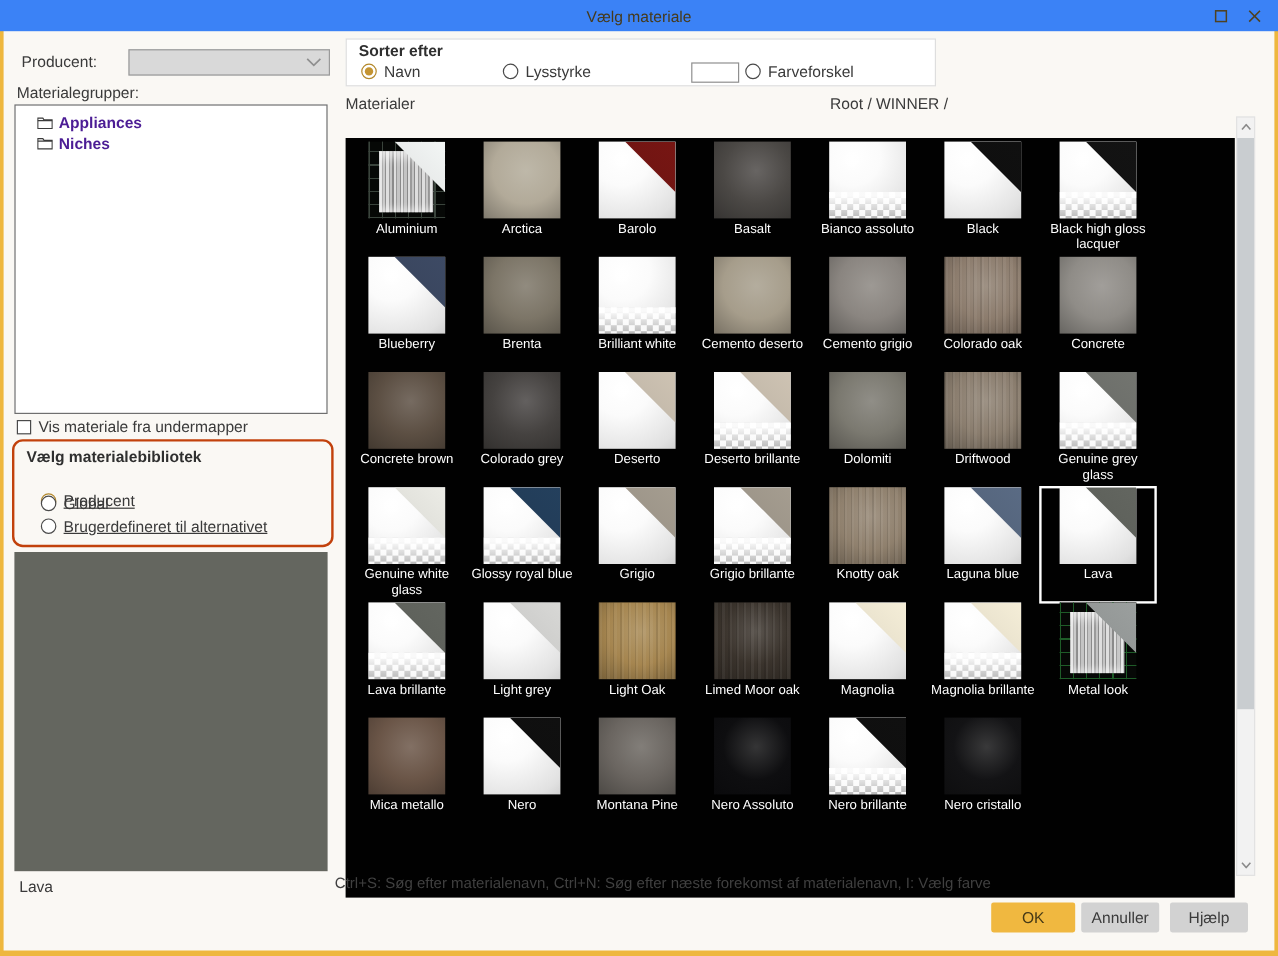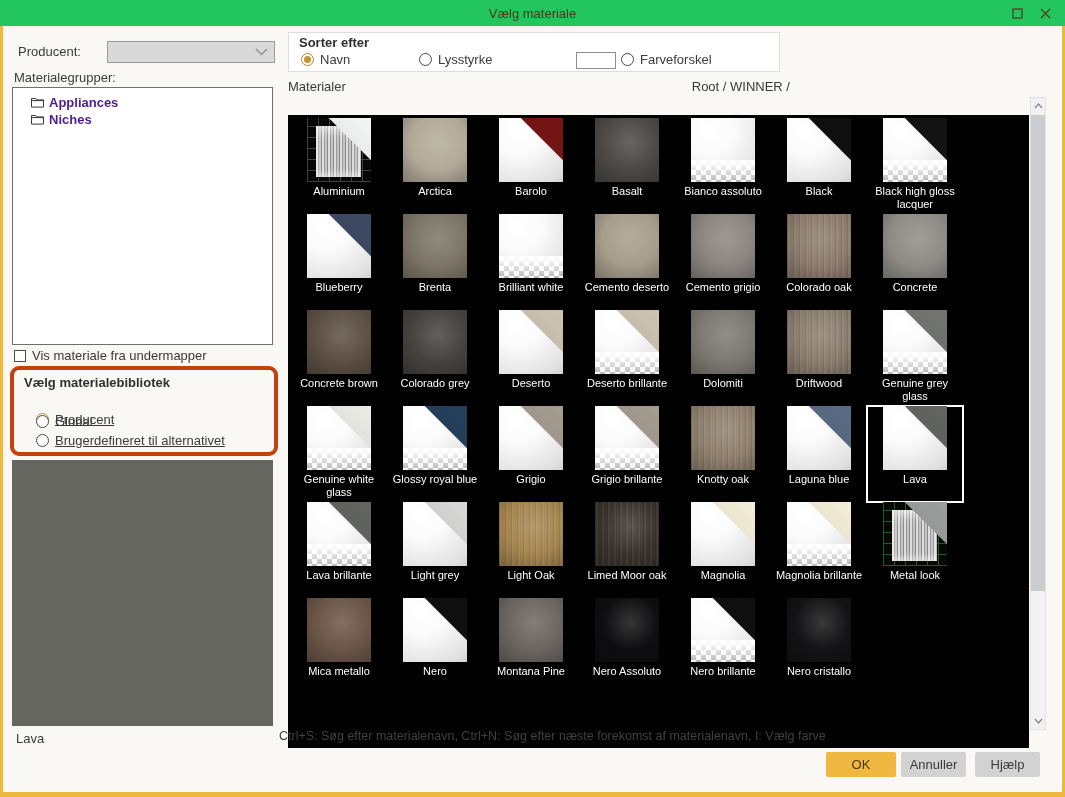--- a/index.html
+++ b/index.html
@@ -6,21 +6,21 @@
   html,body { width:1065px; height:797px; }
   body { font-family:"Liberation Sans", sans-serif; background:#e8e8e8; }
 
   .dialog {
     position:relative; width:1065px; height:797px; background:#faf8f4;
     box-shadow: inset 0 0 0 3px #eeb73e, inset 0 -5px 0 #eeb73e;
     overflow:hidden; font-size:13px; color:#3a3a3a;
   }
 
   
-  .titlebar { position:absolute; left:0; top:0; width:100%; height:26px; background:#22c55e;
+  .titlebar { position:absolute; left:0; top:0; width:100%; height:26px; background:#3b82f6;
               display:flex; align-items:center; justify-content:center; }
   .title { font-size:13px; color:#463a1b; }
   .winbtn { position:absolute; top:0; width:28px; height:26px; display:flex; align-items:center; justify-content:center; cursor:default; }
   .winbtn.max { right:34px; } .winbtn.close { right:6px; }
 
   
   .lbl { position:absolute; color:#3a3a3a; }
   .producent-label { left:18px; top:44px; }
   .dropdown { position:absolute; left:107px; top:41px; width:168px; height:22px; background:#d9d9d9;
               border:1px solid #9a9a9a; display:flex; align-items:center; justify-content:flex-end; padding-right:6px; }
@@ -28,21 +28,21 @@
 
   .tree { position:absolute; left:12px; top:87px; width:261px; height:258px; background:#fff;
           border:1px solid #6f6f6f; padding-top:6px; }
   .tree-row { height:17px; display:flex; align-items:center; padding-left:18px; gap:5px; font-weight:bold; color:#4c1d95; }
   .tree-row.sel { background:#f6e3ac; }
 
   .check-row { position:absolute; left:14px; top:348px; display:flex; align-items:center; gap:6px; }
   .checkbox { width:12px; height:12px; background:#fff; border:1px solid #4a4a4a; display:inline-block; }
 
   .library-box { position:absolute; left:10px; top:366px; width:268px; height:90px;
-                 border:4px solid #c2410c; border-radius:9px; }
+                 border:2px solid #c2410c; border-radius:9px; }
   .lib-title { position:absolute; left:10px; top:5px; font-weight:bold; color:#2f2f2f; }
   .radio-row { position:absolute; left:22px; display:flex; align-items:center; gap:6px; }
   .radio { width:13px; height:13px; border-radius:50%; border:1px solid #4a4a4a; background:#fff;
            display:inline-flex; align-items:center; justify-content:center; flex:none; }
   .radio.on { border-color:#b3882a; }
   .radio.on::after { content:""; width:7px; height:7px; border-radius:50%; background:#c49432; }
 
   .preview { position:absolute; left:12px; top:460px; width:261px; height:266px; background:#64665f; }
   .preview-label { left:16px; top:731px; }
 

